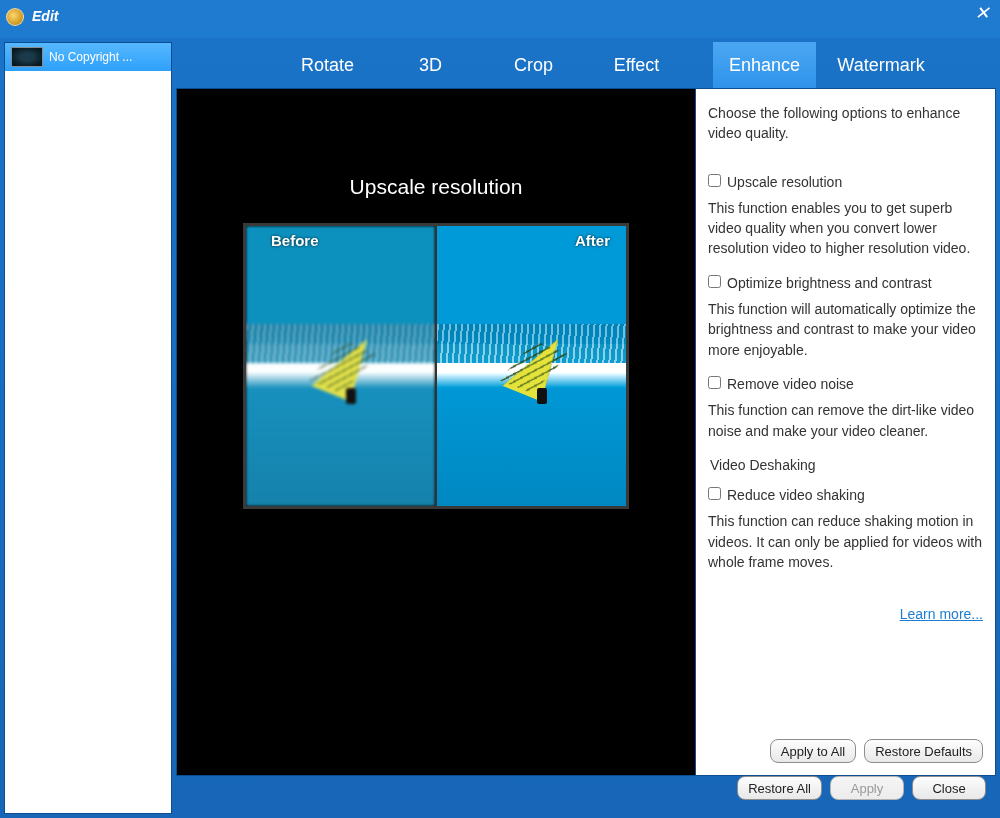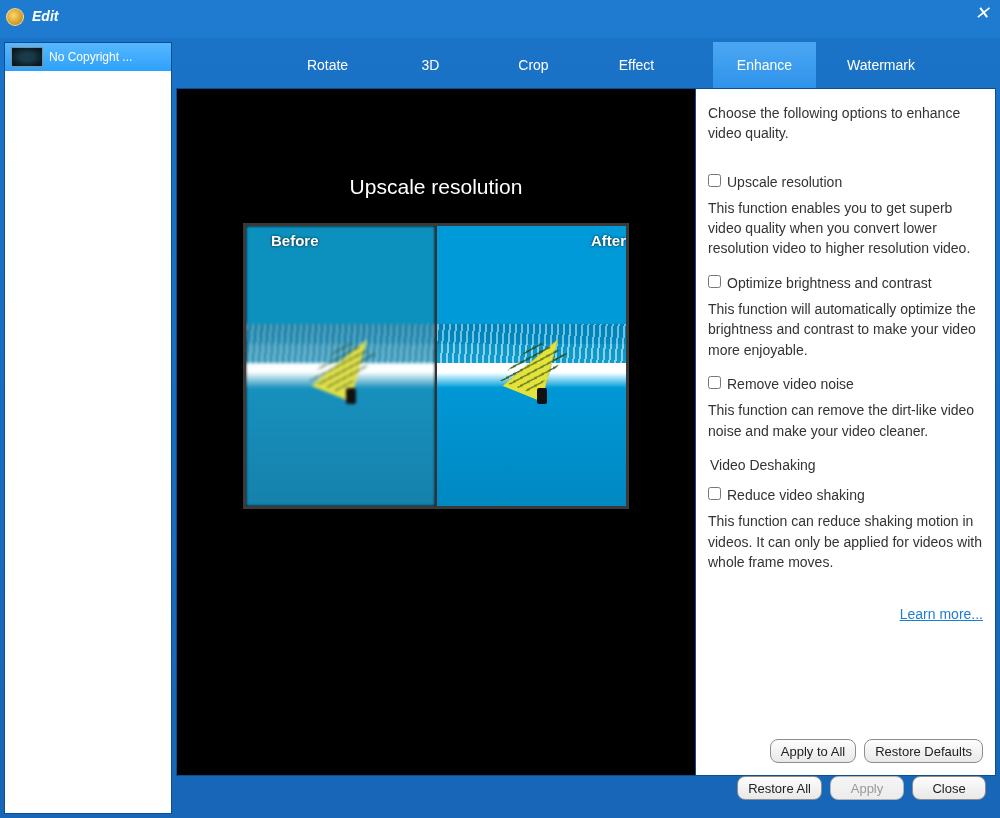--- a/index.html
+++ b/index.html
@@ -112,21 +112,21 @@
 
   
   .tabbar {
     height: 46px;
     display: flex;
   }
   .tab {
     flex: none;
     width: 103px;
     color: #fff;
-    font-size: 14px;
+    font-size: 18px;
     display: flex;
     align-items: center;
     justify-content: center;
     cursor: pointer;
     box-sizing: border-box;
   }
   .tab.spacer-left { width: 100px; }
   .tab.active {
     background: linear-gradient(to bottom, #4ba7f3, #2f93ea);
     margin-left: 25px;
@@ -231,21 +231,21 @@
   .compare-label {
     position: absolute;
     top: 6px;
     color: #fff;
     font-size: 15px;
     font-weight: 600;
     text-shadow: 0 0 3px rgba(0,0,0,.8);
     z-index: 5;
   }
   .compare-label.before { left: 25px; }
-  .compare-label.after  { right: 0; }
+  .compare-label.after  { right: 16px; }
 
   
   .panel {
     width: 300px;
     background: #fff;
     border: 1px solid #0b4e91;
     border-left: none;
     box-sizing: border-box;
     padding: 14px 12px 8px 12px;
     font-size: 14px;

